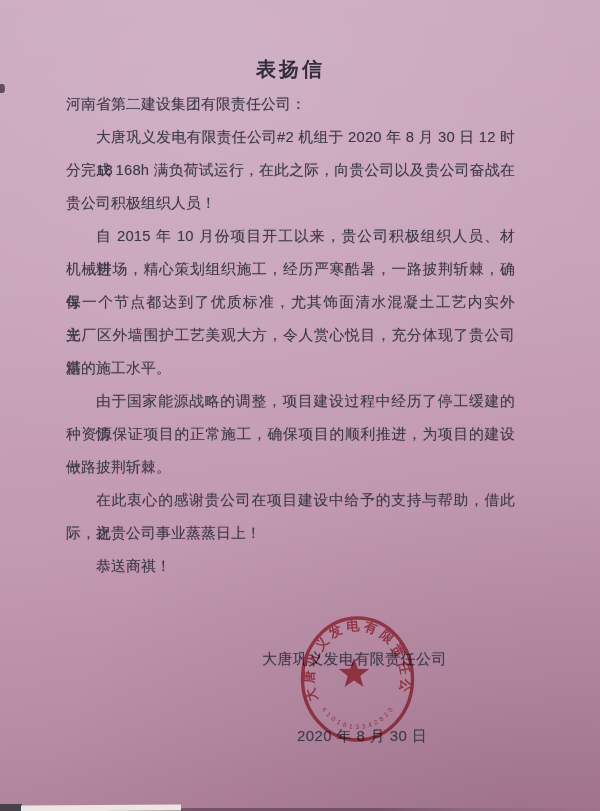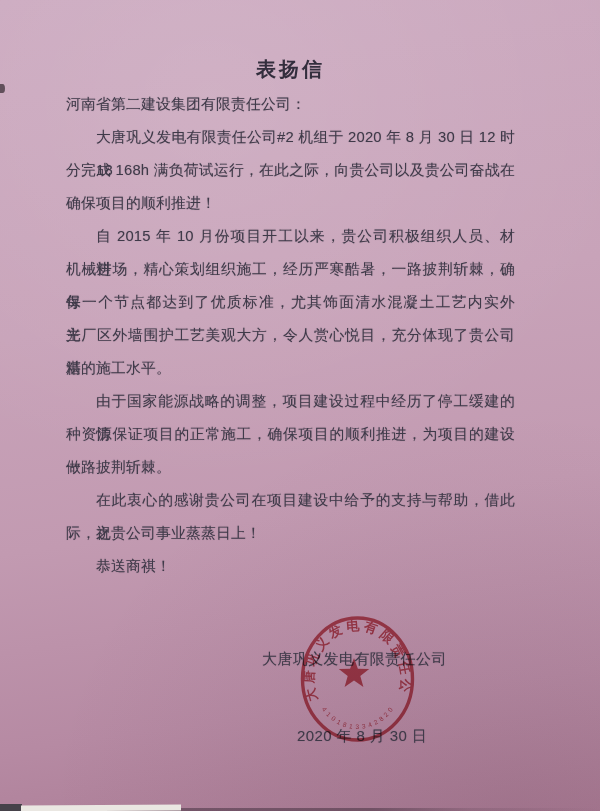--- a/index.html
+++ b/index.html
@@ -50,21 +50,21 @@
 <body>
 
 <div id="photo">
 
   <div class="title">表扬信</div>
 
   <div class="body-block">
       <div class="line">河南省第二建设集团有限责任公司：</div>
       <div class="line indent just">大唐巩义发电有限责任公司#2 机组于 2020 年 8 月 30 日 12 时 18</div>
       <div class="line just">分完成 168h 满负荷试运行，在此之际，向贵公司以及贵公司奋战在</div>
-      <div class="line">确保项目的顺利推进！</div>
+      <div class="line">贵公司积极组织人员！</div>
       <div class="line indent just">自 2015 年 10 月份项目开工以来，贵公司积极组织人员、材料、</div>
       <div class="line just">机械进场，精心策划组织施工，经历严寒酷暑，一路披荆斩棘，确保</div>
       <div class="line just">每一个节点都达到了优质标准，尤其饰面清水混凝土工艺内实外光，</div>
       <div class="line just">主厂区外墙围护工艺美观大方，令人赏心悦目，充分体现了贵公司精</div>
       <div class="line">湛的施工水平。</div>
       <div class="line indent just">由于国家能源战略的调整，项目建设过程中经历了停工缓建的情</div>
       <div class="line just">种资源保证项目的正常施工，确保项目的顺利推进，为项目的建设做</div>
       <div class="line">一路披荆斩棘。</div>
       <div class="line indent just">在此衷心的感谢贵公司在项目建设中给予的支持与帮助，借此之</div>
       <div class="line">际，祝贵公司事业蒸蒸日上！</div>

